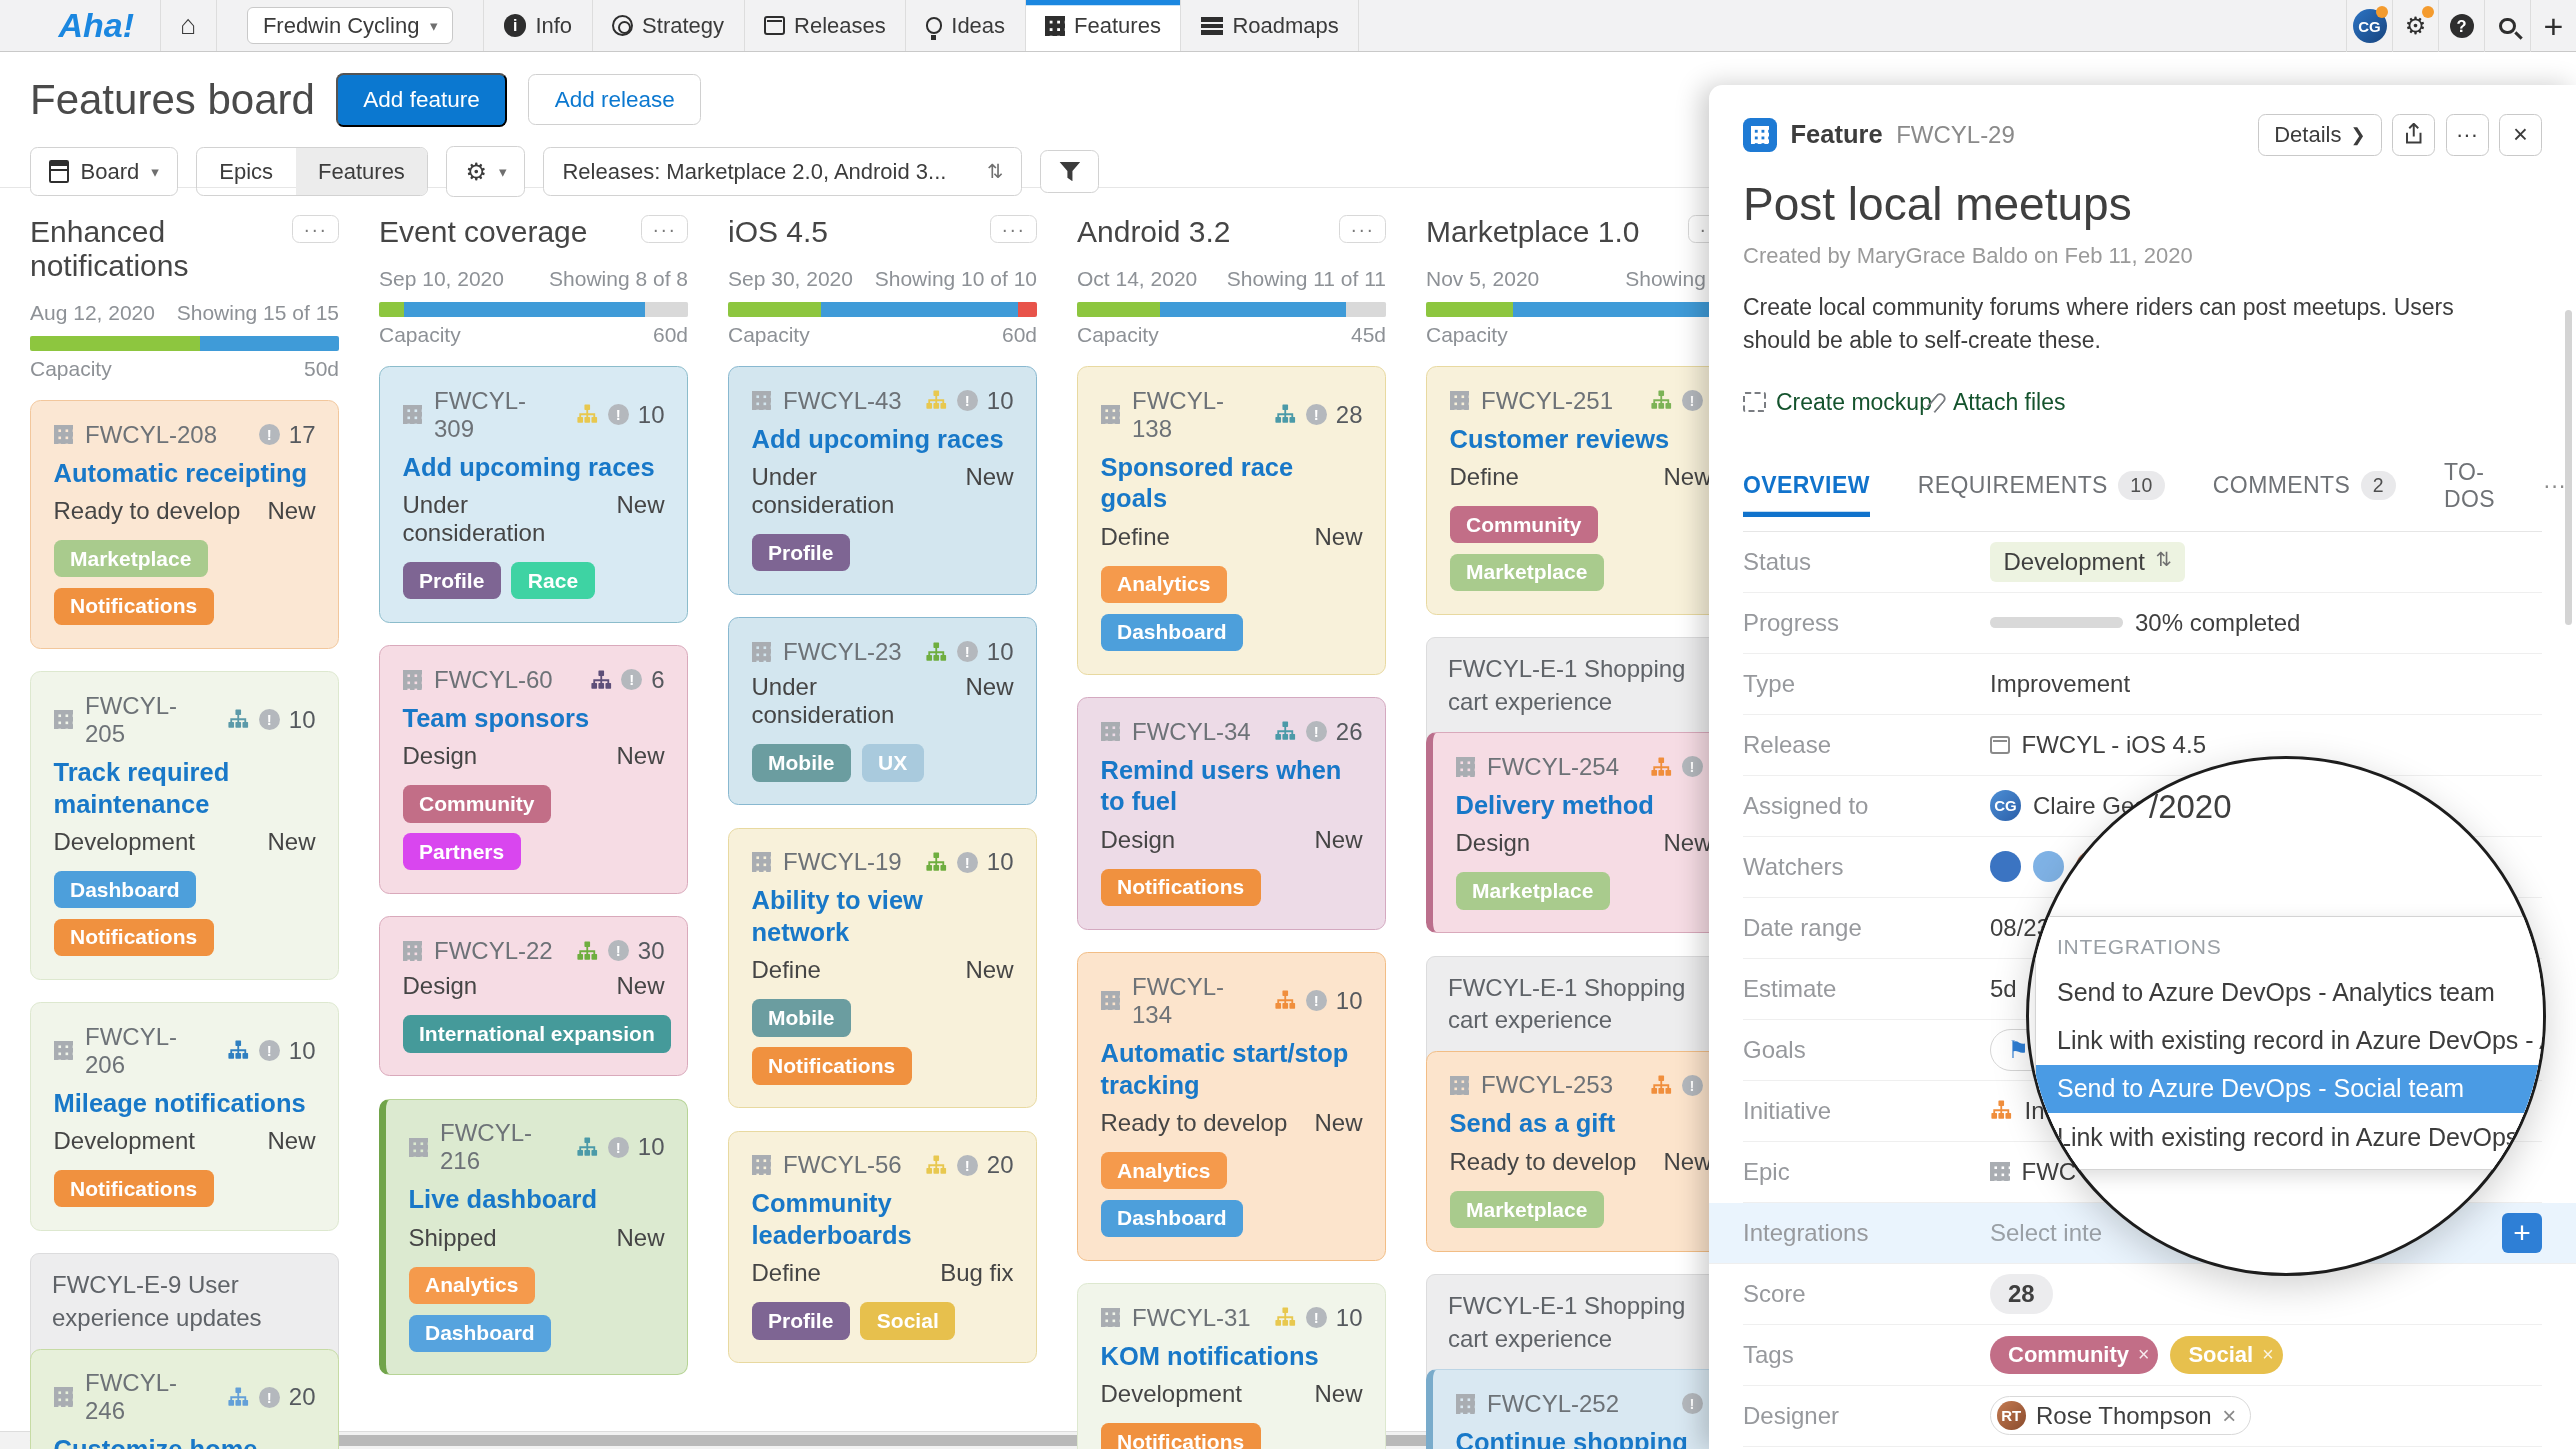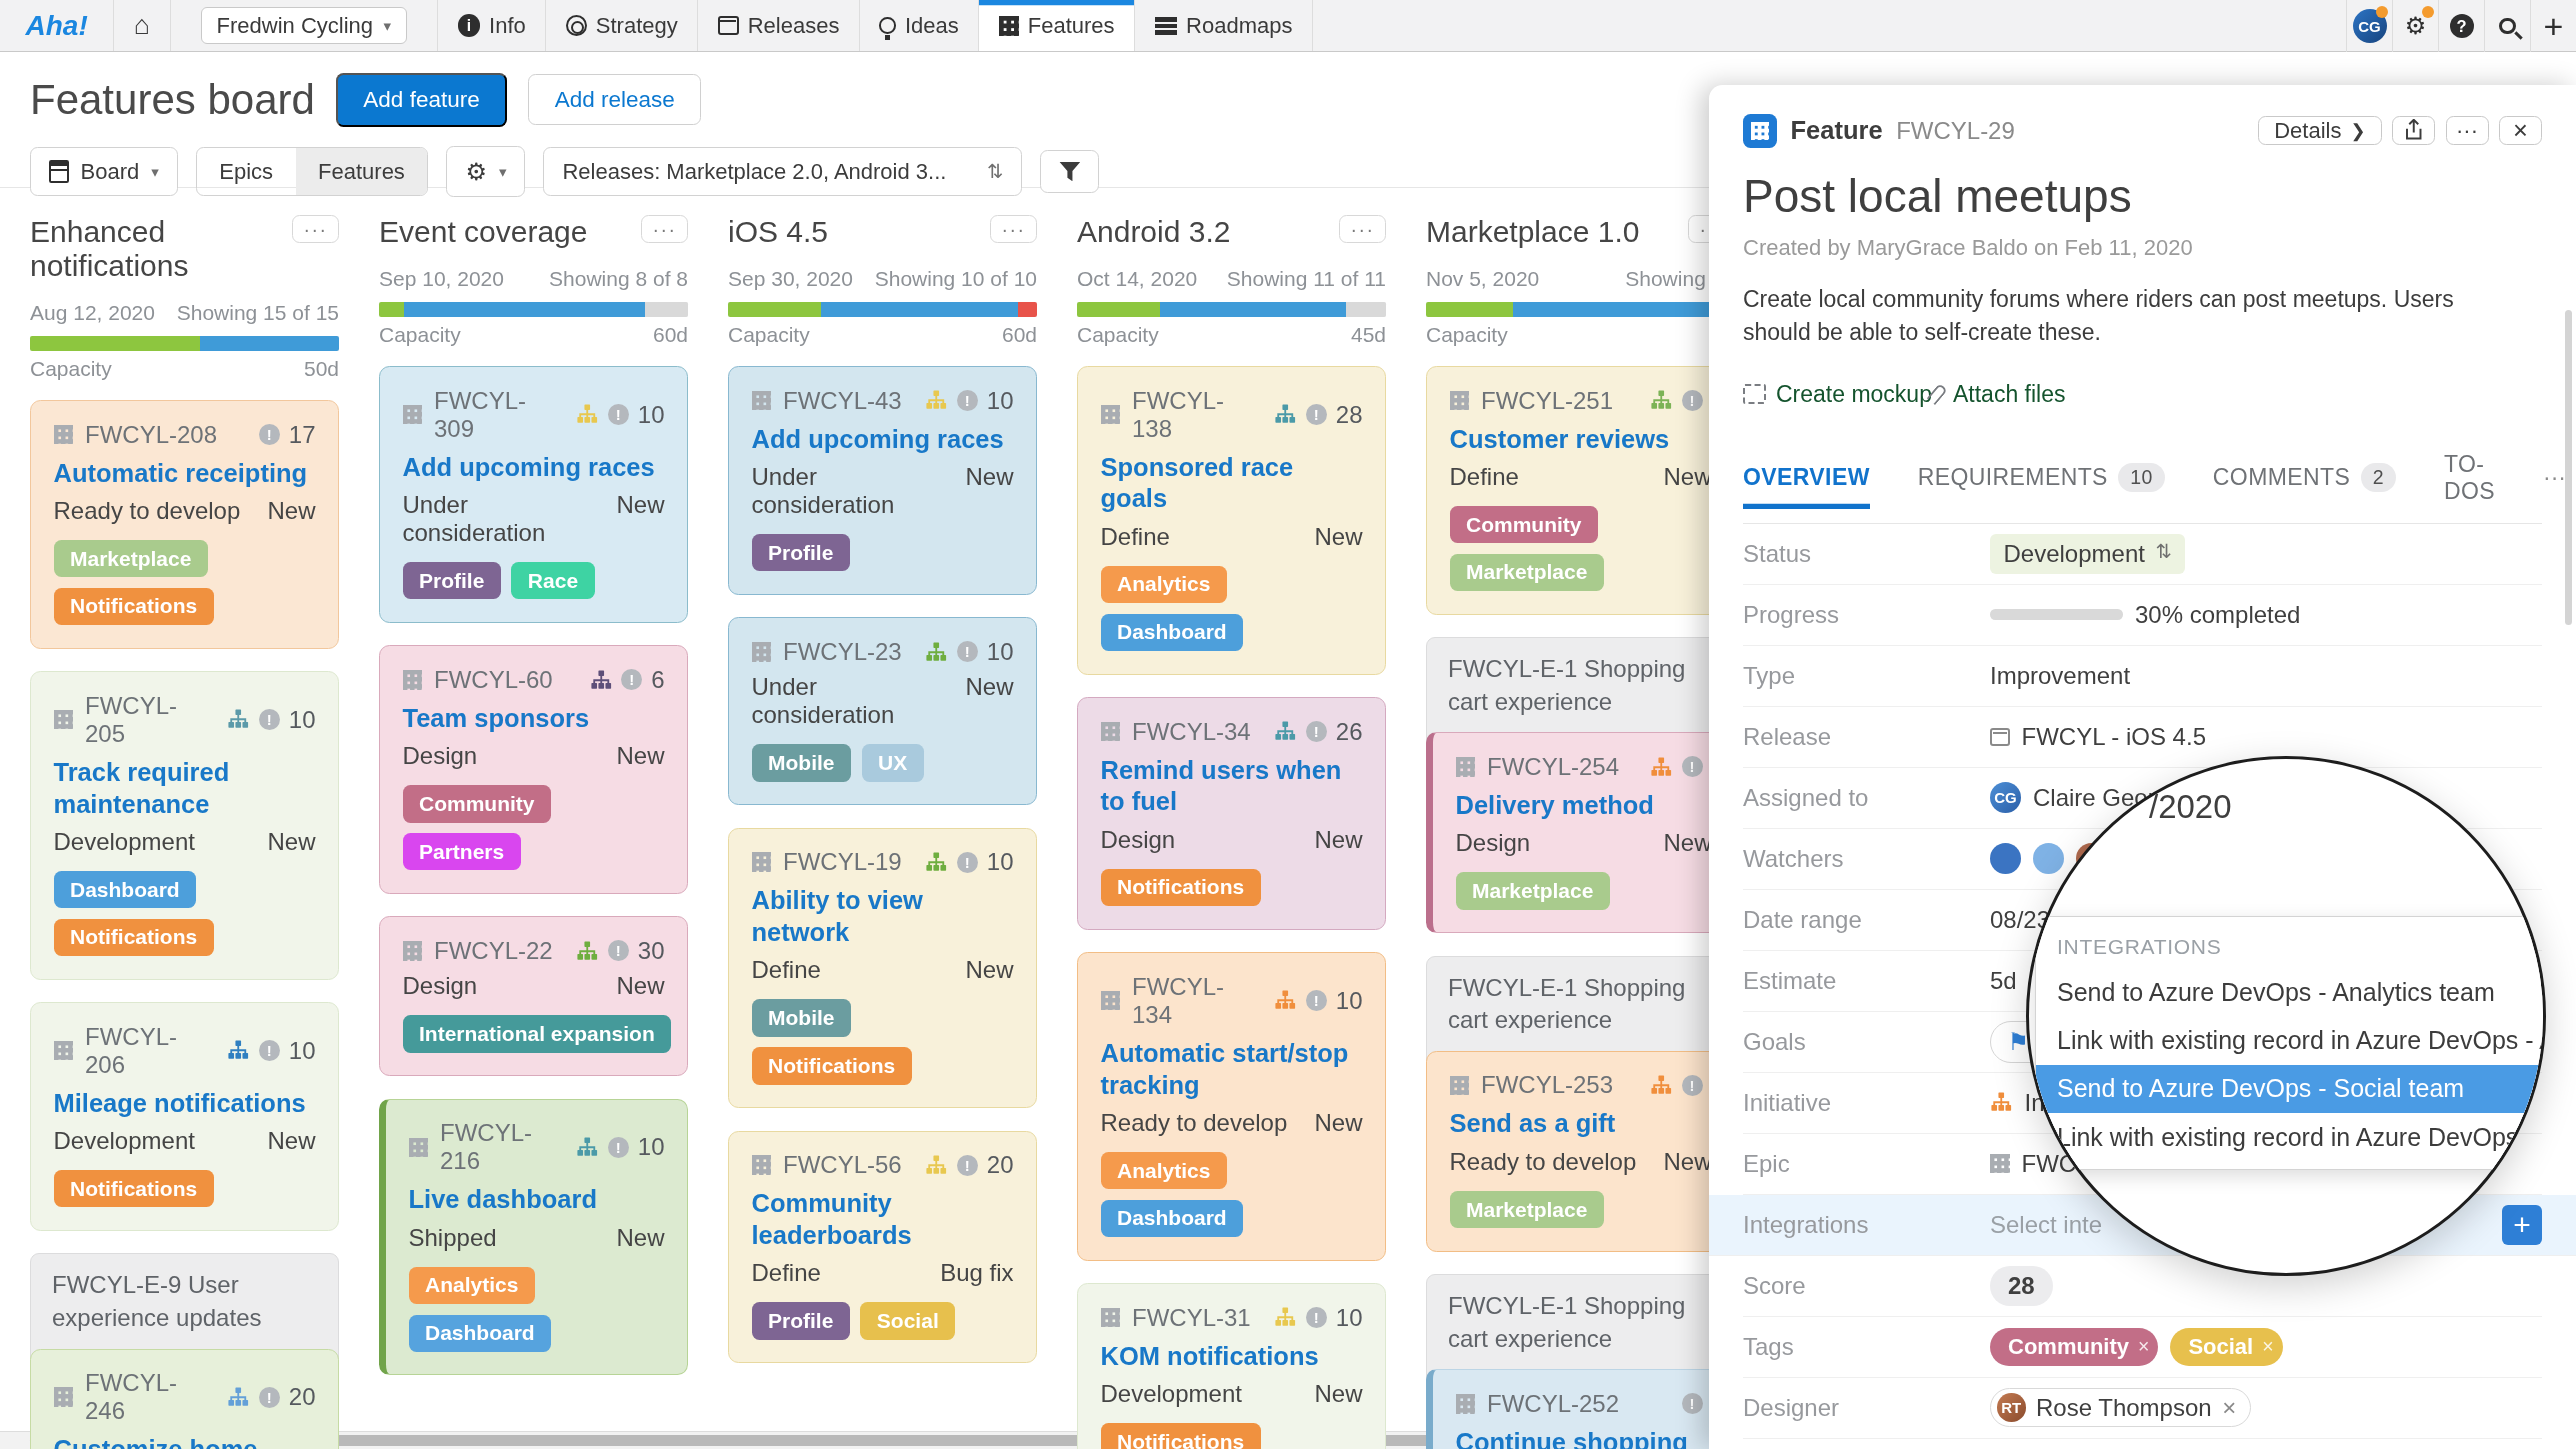--- a/index.html
+++ b/index.html
@@ -2,22 +2,22 @@
 <html style="font-size:12px"><head>
 <meta charset="utf-8">
 <style>
   * { margin:0; padding:0; box-sizing:border-box; }
   html,body { width:2576px; height:1449px; overflow:hidden; background:#fff;
     font-family:"Liberation Sans", sans-serif; color:#3c3c3c; }
 
   
   .topnav { position:absolute; left:0; top:0; width:2576px; height:52px; background:#f2f2f3;
     border-bottom:0.7px solid #c9c9c9; display:flex; align-items:stretch; z-index:30; }
-  .brand { display:flex; align-items:center; padding:0 25.5px; font-size:28px; font-weight:800;
-    font-style:italic; color:#1b87e0; border-right:0.7px solid #ddd; }
+  .brand { display:flex; align-items:center; padding:0 25.5px; font-size:34px; font-weight:800;
+    font-style:italic; color:#1b87e0; border-right:0.7px solid #ddd;margin-left:33px; }
   .nav-item { display:flex; align-items:center; gap:9px; padding:0 19.5px; font-size:22px;
     color:#3a3a3a; border-right:0.7px solid #ddd; cursor:pointer; position:relative; }
   .nav-item.active { background:#fff; box-shadow:inset 0 5.2px 0 0 #1b87e0; }
   .project-pill { margin:6px 10.5px; background:#fff; border:0.7px solid #c9c9c9; border-radius:6px;
     padding:4.5px 15px; display:flex; align-items:center; gap:10.5px; font-size:22px; }
   .nav-spacer { flex:1; border-right:none; }
   .nav-icon-btn { width:46px; height:52px; display:flex; align-items:center; justify-content:center;
     border-left:0.7px solid #ddd; position:relative; cursor:pointer; font-size:25.5px; color:#2e2e2e; }
   .avatar { border-radius:50%; background:linear-gradient(135deg,#2c74c4,#18447e); color:#fff;
     display:flex; align-items:center; justify-content:center; font-weight:700; }
@@ -108,21 +108,21 @@
   .p-head { display:flex; align-items:center; gap:13.5px; margin-top:28.5px; }
   .p-type-ico { width:34px; height:34px; border-radius:7.5px; background:#1e7ad4; display:flex;
     align-items:center; justify-content:center; }
   .p-type-ico span { width:18px; height:18px;
     background-image:linear-gradient(#fff 64%, transparent 64%), linear-gradient(90deg,#fff 64%, transparent 64%);
     background-size:6.7px 6.7px; }
   .p-type { font-size:25.5px; font-weight:700; color:#3d3d3d; }
   .p-id { font-size:24px; color:#8a8a8a; }
   .p-actions { margin-left:auto; display:flex; gap:10.5px; }
   .p-btn { border:0.7px solid #c9c9c9; border-radius:7.5px; background:#fff; font-size:22px; color:#3c3c3c;
-    padding:7.5px 15px; display:flex; align-items:center; gap:9px; cursor:pointer; height:29px; }
+    padding:7.5px 15px; display:flex; align-items:center; gap:9px; cursor:pointer; height:42px; }
   .p-btn.square { width:43px; justify-content:center; padding:0; }
   .p-title { font-size:46px; color:#3f3f3f; font-weight:500; margin-top:21px; }
   .p-created { font-size:22px; color:#9a9a9a; margin-top:12px; }
   .p-desc { font-size:23px; color:#3c3c3c; line-height:1.45; margin-top:22.5px; width:734px; }
   .p-quick { display:flex; margin-top:31px; font-size:23px; color:#14532d; }
   .p-quick span { display:flex; align-items:center; gap:10.5px; cursor:pointer; }
   .i-mockup { width:22.5px; height:19.5px; border:2.2px dashed #7a7d82; border-radius:2.2px; }
   .i-clip { width:10.5px; height:19.5px; border:2.2px solid #7a7d82; border-bottom:none;
     border-radius:6px 6px 0 0; transform:rotate(40deg); }
   .p-tabs { display:flex; align-items:center; gap:48px; margin-top:43px; font-size:23px; color:#6f7276;

